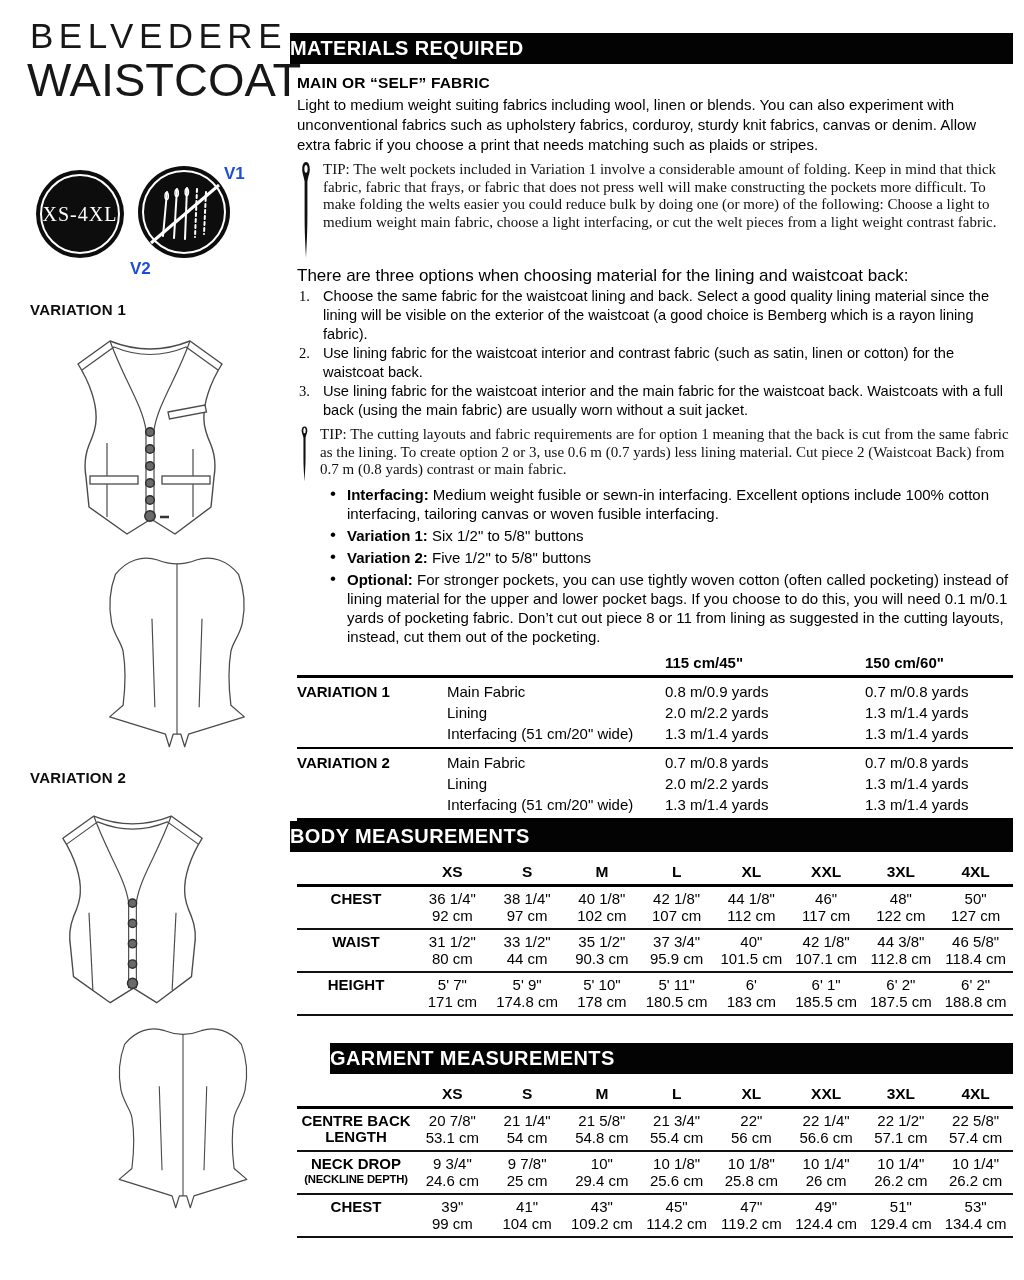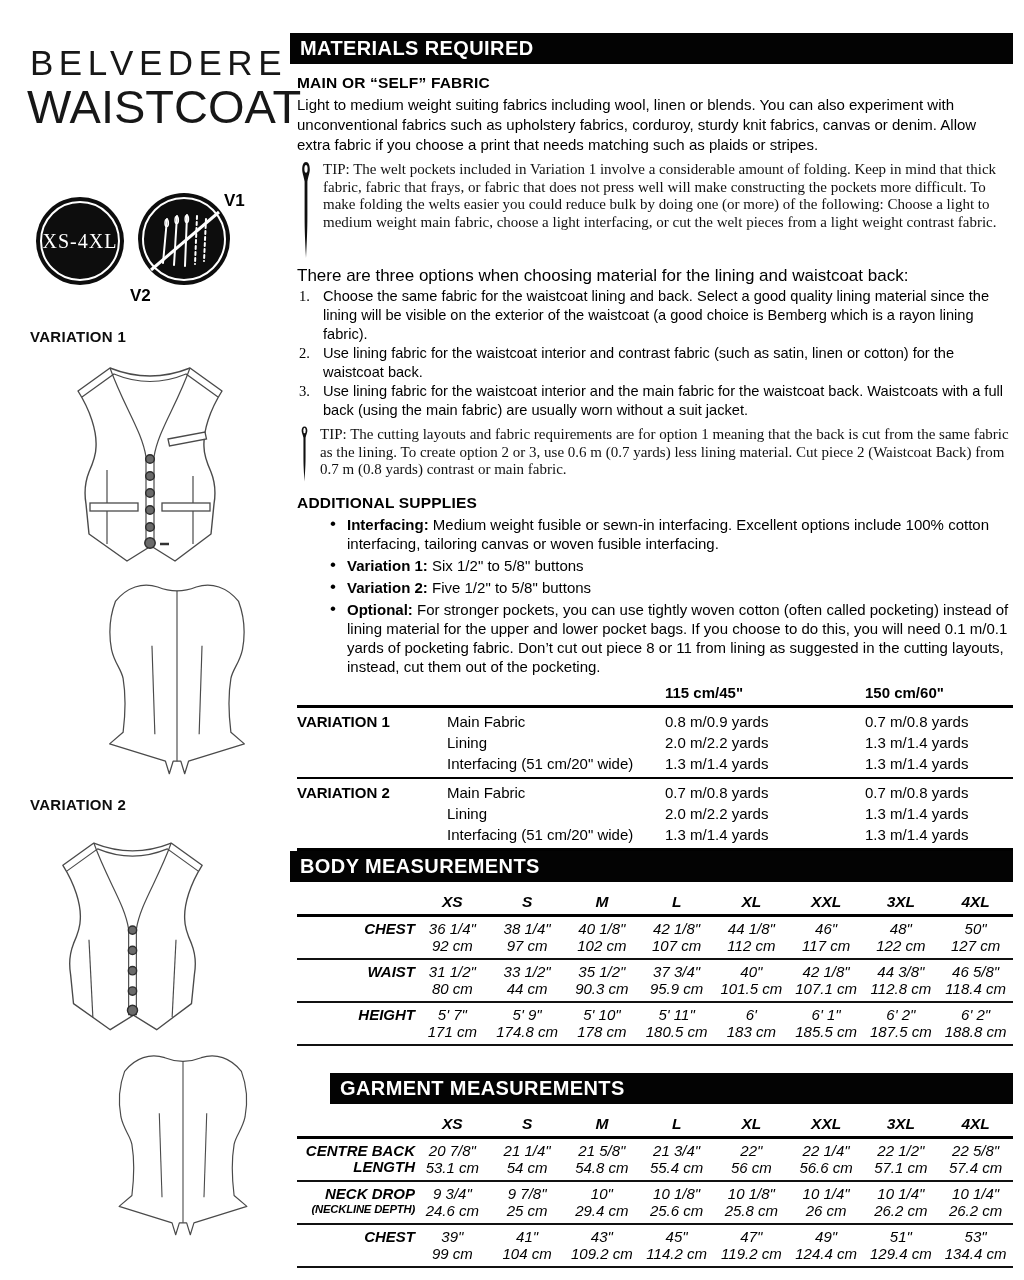--- a/index.html
+++ b/index.html
@@ -1,40 +1,40 @@
 <!DOCTYPE html>
 <html><head>
 <meta charset="utf-8">
 <style>
   html,body{margin:0;padding:0;background:#fff;}
   .page{position:relative;width:1024px;height:1280px;background:#fff;overflow:hidden;
         font-family:"Liberation Sans",sans-serif;color:#000;}
   
-  .left{position:absolute;left:30px;top:41px;width:252px;height:1240px;text-align:right;}
+  .left{position:absolute;left:30px;top:14px;width:252px;height:1240px;text-align:right;}
   .title1{position:absolute;left:0;top:2px;font-size:35px;letter-spacing:5.5px;color:#171717;white-space:nowrap;}
   .title2{position:absolute;left:-3px;top:38px;font-size:47px;letter-spacing:0px;color:#171717;white-space:nowrap;}
   .badge{position:absolute;border-radius:50%;background:#0d0d0d;}
   .badge .ring{position:absolute;inset:4px;border:2.5px solid #fff;border-radius:50%;}
   .badge-size{left:6px;top:156px;width:88px;height:88px;}
   .badge-size .txt{position:absolute;inset:0;display:flex;align-items:center;justify-content:center;
       color:#fff;font-family:"Liberation Serif",serif;font-size:20px;letter-spacing:1px;}
   .badge-needles{left:108px;top:152px;width:92px;height:92px;}
-  .vlabel{position:absolute;font-weight:bold;font-size:17px;color:#000000;}
+  .vlabel{position:absolute;font-weight:bold;font-size:17px;color:#1d4ed8;}
   .v1{left:194px;top:150px;} .v2{left:100px;top:236px;margin-top:9px;}
   .varlabel{position:absolute;left:0;font-weight:bold;font-size:15px;letter-spacing:0.3px;color:#0d0d0d;}
   .var1{top:287px;} .var2{top:755px;}
   .vest{position:absolute;}
   .vest-f1{left:14px;top:314px;width:212px;height:212px;}
   .vest-b1{left:70px;top:536px;width:154px;height:200px;}
   .vest-f2{left:0px;top:786px;width:205px;height:212px;}
   .vest-b2{left:80px;top:1004px;width:146px;height:196px;}
   
   .right{position:absolute;left:290px;top:33px;width:723px;}
   .bar{background:#030303;color:#fff;font-weight:bold;font-size:20px;letter-spacing:0.4px;
-       height:31px;line-height:31px;padding-left:10px;}
+       height:31px;line-height:31px;}
   .sub-h{font-weight:bold;font-size:15.5px;margin:10px 0 0 7px;letter-spacing:0.2px;}
   .body-p{font-size:15px;line-height:20px;margin:3px 0 0 7px;}
   .tipbox{display:flex;margin:6px 0 0 10px;gap:11px;}
   .tipbox .tiptext{flex:1;font-family:"Liberation Serif",serif;font-size:15px;line-height:17.5px;color:#111;}
   .intro{font-size:17px;line-height:19px;margin:7px 0 0 7px;}
   ol.opts{list-style:none;margin:2px 0 0 7px;padding:0;}
   ol.opts li{position:relative;padding-left:26px;font-size:14.6px;line-height:19px;}
   ol.opts .num{position:absolute;left:2px;font-family:"Liberation Serif",serif;}
   ul.sup{list-style:none;margin:3px 0 0 40px;padding:0;}
   ul.sup li{position:relative;padding-left:17px;font-size:15px;line-height:19px;margin-bottom:3px;}
@@ -43,23 +43,23 @@
   
   table.ftable{border-collapse:collapse;table-layout:fixed;width:716px;margin:6px 0 0 7px;}
   table.ftable td{font-size:15px;line-height:21px;vertical-align:top;padding:0;}
   table.ftable .c1{width:150px;font-weight:bold;}
   table.ftable .c2{width:218px;} table.ftable .c3{width:200px;} table.ftable .c4{width:148px;}
   tr.fhead td{font-weight:bold;border-bottom:3px solid #000;padding-bottom:2px;}
   tr.fpad td{padding-top:3px;}
   tr.gsep td{border-bottom:2.5px solid #000;padding-bottom:3px;}
   tr.gend td{border-bottom:3px solid #000;padding-bottom:3px;}
   
-  table.mtable{border-collapse:collapse;table-layout:fixed;width:716px;margin:9px 0 0 7px;font-style:italic;}
+  table.mtable{border-collapse:collapse;table-layout:fixed;width:716px;margin:9px 0 0 7px;}
   table.mtable td{padding:0;text-align:center;vertical-align:top;}
-  table.mtable .lbl{width:118px;text-align:right;font-weight:bold;font-size:15px;line-height:16px;}
+  table.mtable .lbl{width:118px;text-align:center;font-weight:bold;font-size:15px;line-height:16px;}
   tr.sizes td{font-weight:bold;font-size:15.5px;border-bottom:3px solid #000;padding:2px 0 3px;}
   tr.mrow td{border-bottom:2px solid #111;padding:4px 0 4px;font-size:15px;line-height:16.5px;}
   tr.mrow .l2small{font-weight:bold;font-size:11.3px;line-height:15px;letter-spacing:-0.2px;white-space:nowrap;}
   .bar2{margin-top:0;} .bar3{margin-top:27px;margin-left:40px;}
 </style>
 </head>
 <body>
 
 <div class="page">
 
@@ -183,21 +183,20 @@
     </ol>
 
     <div class="tipbox">
       <svg width="9" height="56" viewBox="0 0 12 100" preserveAspectRatio="none">
         <path d="M6 1 C3.4 1 2.2 4.5 2.2 8.5 C2.2 12.5 3.6 15 4.6 21 L4.6 55 C4.6 72 5.2 82 6 99 C6.8 82 7.4 72 7.4 55 L7.4 21 C8.4 15 9.8 12.5 9.8 8.5 C9.8 4.5 8.6 1 6 1 Z" fill="#101010"></path>
         <ellipse cx="6" cy="8" rx="1.6" ry="5" fill="#fff"></ellipse>
       </svg>
       <div class="tiptext">TIP: The cutting layouts and fabric requirements are for option 1 meaning that the back is cut from the same fabric as the lining. To create option 2 or 3, use 0.6 m (0.7 yards) less lining material. Cut piece 2 (Waistcoat Back) from 0.7 m (0.8 yards) contrast or main fabric.</div>
     </div>
 
-    <div class="sub-h" style="margin-top:12px;">ADDITIONAL SUPPLIES</div>
 
     <ul class="sup">
       <li><b>Interfacing:</b><span> Medium weight fusible or sewn-in interfacing. Excellent options include 100% cotton interfacing, tailoring canvas or woven fusible interfacing.</span></li>
       <li><b>Variation 1:</b><span> Six 1/2" to 5/8" buttons</span></li>
       <li><b>Variation 2:</b><span> Five 1/2" to 5/8" buttons</span></li>
       <li><b>Optional:</b><span> For stronger pockets, you can use tightly woven cotton (often called pocketing) instead of lining material for the upper and lower pocket bags. If you choose to do this, you will need 0.1 m/0.1 yards of pocketing fabric. Don’t cut out piece 8 or 11 from lining as suggested in the cutting layouts, instead, cut them out of the pocketing.</span></li>
     </ul>
 
     <table class="ftable">
       <tbody>

